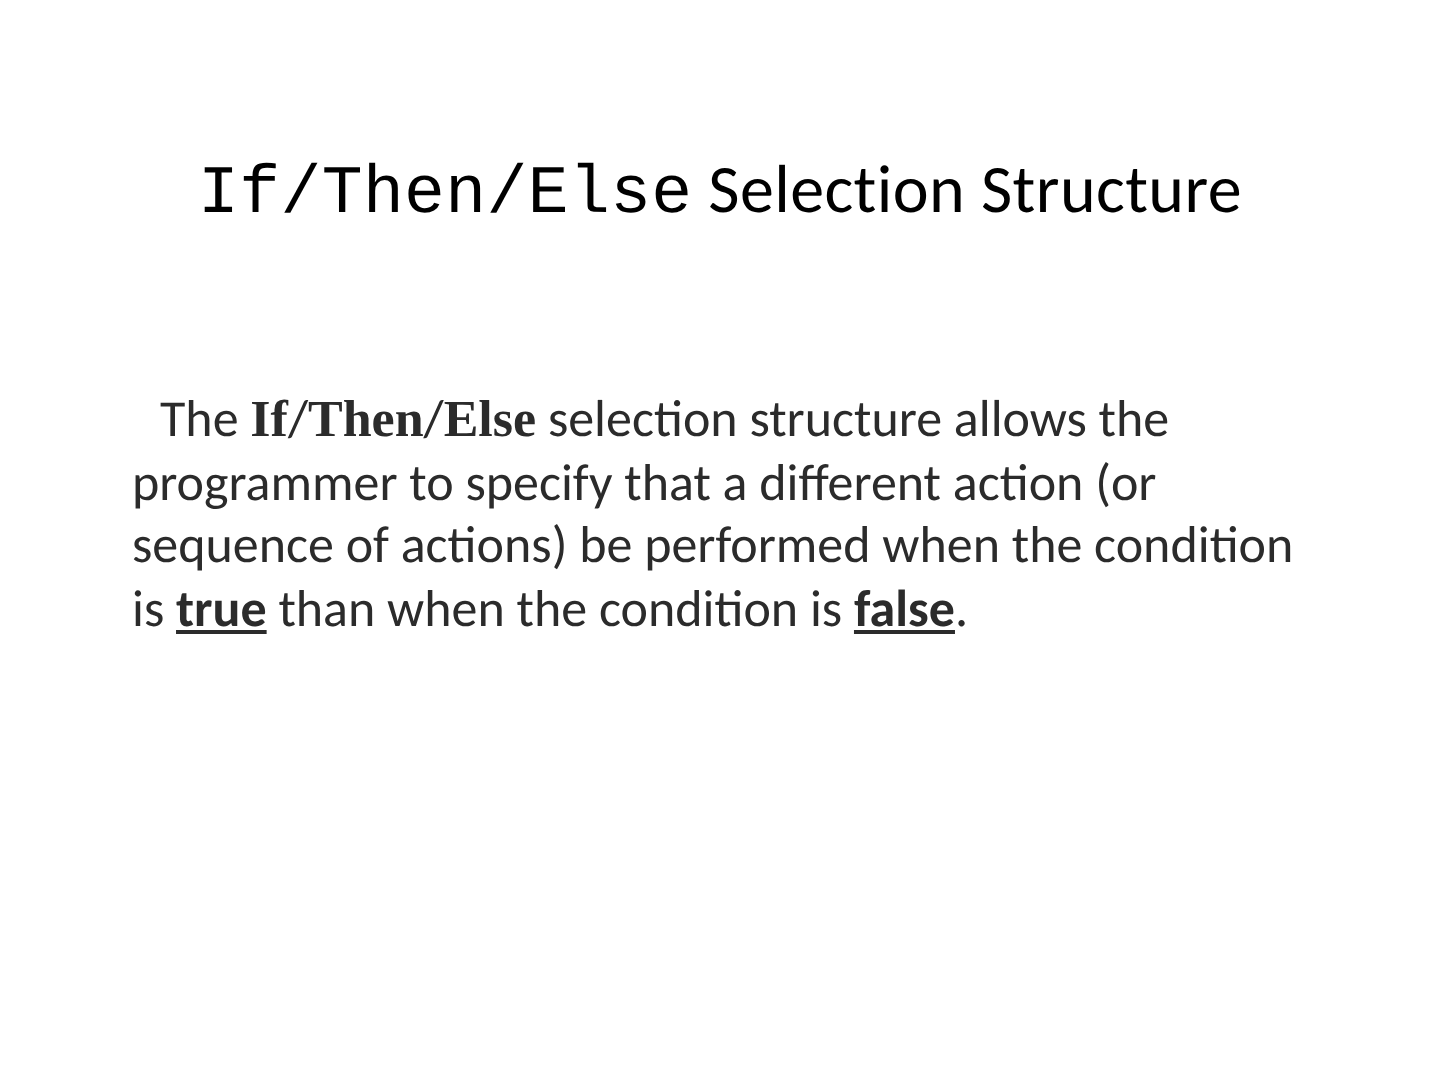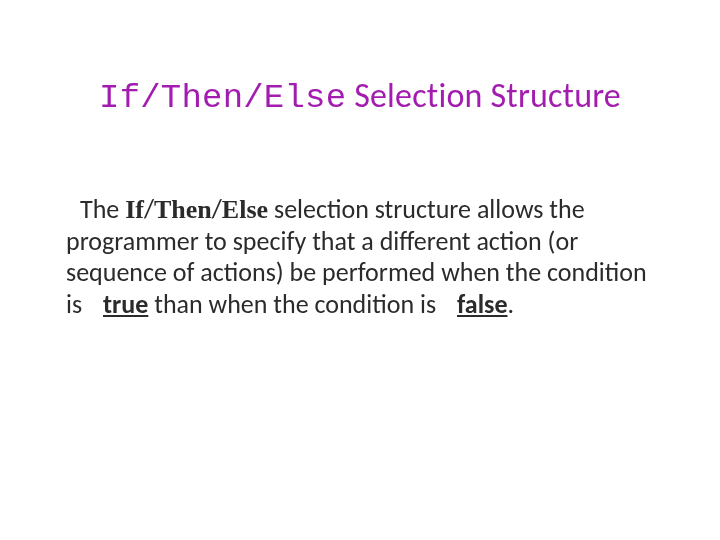--- a/index.html
+++ b/index.html
@@ -20,21 +20,21 @@
   .title-wrap {
     position: absolute;
     top: 76px;
     left: 0;
     width: 720px;
     text-align: center;
   }
   .title {
     font-size: 34px;
     line-height: 1.15;
-    color: #a21caf; 
+    color: #000000; 
     letter-spacing: 0.2px;
   }
   .title .mono {
     font-family: "Courier New", Courier, monospace;
     font-weight: 400;
   }
   .title .rest {
     font-family: Calibri, "Segoe UI", Arial, sans-serif;
     font-weight: 400;
   }
@@ -56,21 +56,20 @@
     width: 14px;
   }
   .body-text .kw {
     font-family: Liberation Serif, serif;
     font-weight: 400;
   }
   .body-text .bold { font-weight: 700; }
   .body-text .uword {
     font-weight: 700;
     text-decoration: underline;
-    margin-left: 15px;
   }
 </style>
 </head>
 <body>
 
 <div class="slide">
 
   <div class="title-wrap">
     <div class="title">
       <span class="mono">If/Then/Else</span><span class="rest"> Selection Structure</span>

